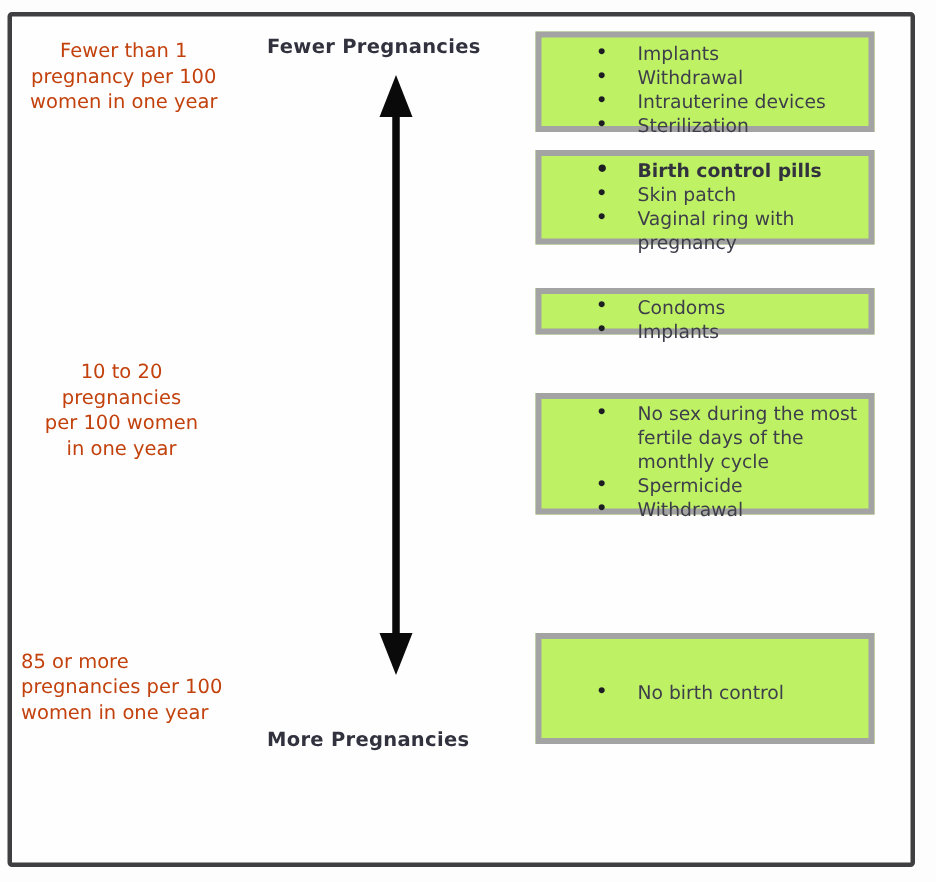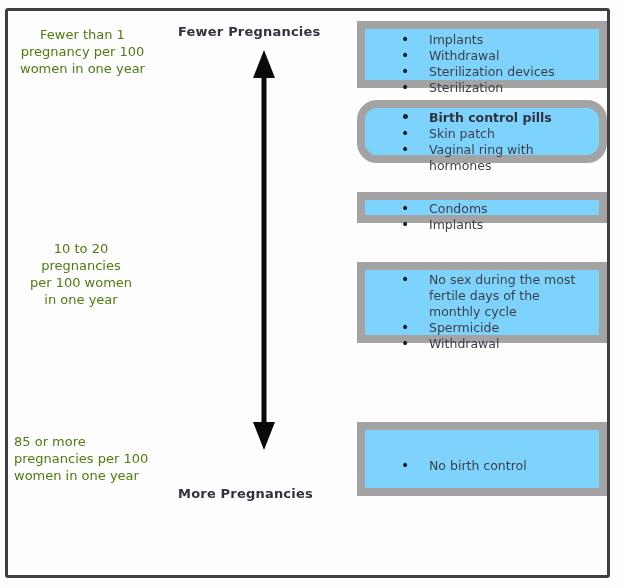--- a/index.html
+++ b/index.html
@@ -22,44 +22,44 @@
     width: 599px;
     height: 564px;
     border: 3px solid #3f3f41;
     border-radius: 3px;
     background: #fefefe;
   }
   .rate-label {
     position: absolute;
     font-size: 13px;
     line-height: 17px;
-    color: #4d7c0f;
+    color: #c2410c;
     white-space: pre-line;
   }
   .rate-label.centered { text-align: center; }
   .axis-label {
     position: absolute;
     width: 160px;
     text-align: left;
     font-size: 13px;
     font-weight: bold;
     color: #32323f;
     letter-spacing: 0.2px;
   }
   .arrow-svg {
     position: absolute;
     left: 246px;
     top: 44px;
   }
   .method-box {
     position: absolute;
     left: 357px;
-    width: 250px;
-    border: 8px solid #a3a3a3;
-    background: #7dd3fc;
+    width: 226px;
+    border: 4px solid #a3a3a3;
+    background: #bef264;
     box-sizing: border-box;
   }
   .method-box ul {
     margin: 0;
     padding: 0;
     list-style: none;
   }
   .method-box li {
     position: relative;
     padding-left: 64px;
@@ -72,21 +72,21 @@
   .method-box li::before {
     content: "\2022";
     position: absolute;
     left: 36px;
     top: -1px;
     font-size: 14px;
     color: #1d1d24;
   }
   .method-box li.bold { font-weight: bold; color: #32323f; }
   .box-1 { top: 21px;  height: 67px; padding-top: 3px; }
-  .box-2 { top: 100px; height: 63px; padding-top: 2px; border-radius: 20px; }
+  .box-2 { top: 100px; height: 63px; padding-top: 2px; }
   .box-3 { top: 192px; height: 31px; padding-top: 1px; }
   .box-4 { top: 262px; height: 81px; padding-top: 2px; }
   .box-5 { top: 422px; height: 74px; padding-top: 28px; }
 </style>
 </head>
 <body>
 
 <div class="canvas">
   <div class="frame"></div>
 
@@ -110,31 +110,31 @@
     <polygon points="18,6 7,34 29,34" fill="#0a0a0a"></polygon>
     <polygon points="18,406 7,378 29,378" fill="#0a0a0a"></polygon>
   </svg>
 
   <div class="axis-label" style="left:178px; top:450px;margin-top:36px;">More Pregnancies</div>
 
   <div class="method-box box-1">
     <ul>
       <li>Implants</li>
       <li>Withdrawal</li>
-      <li>Sterilization devices</li>
+      <li>Intrauterine devices</li>
       <li>Sterilization</li>
     </ul>
   </div>
 
   <div class="method-box box-2">
     <ul>
       <li class="bold">Birth control pills</li>
       <li>Skin patch</li>
       <li>Vaginal ring with
-hormones</li>
+pregnancy</li>
     </ul>
   </div>
 
   <div class="method-box box-3">
     <ul>
       <li>Condoms</li>
       <li>Implants</li>
     </ul>
   </div>
 

